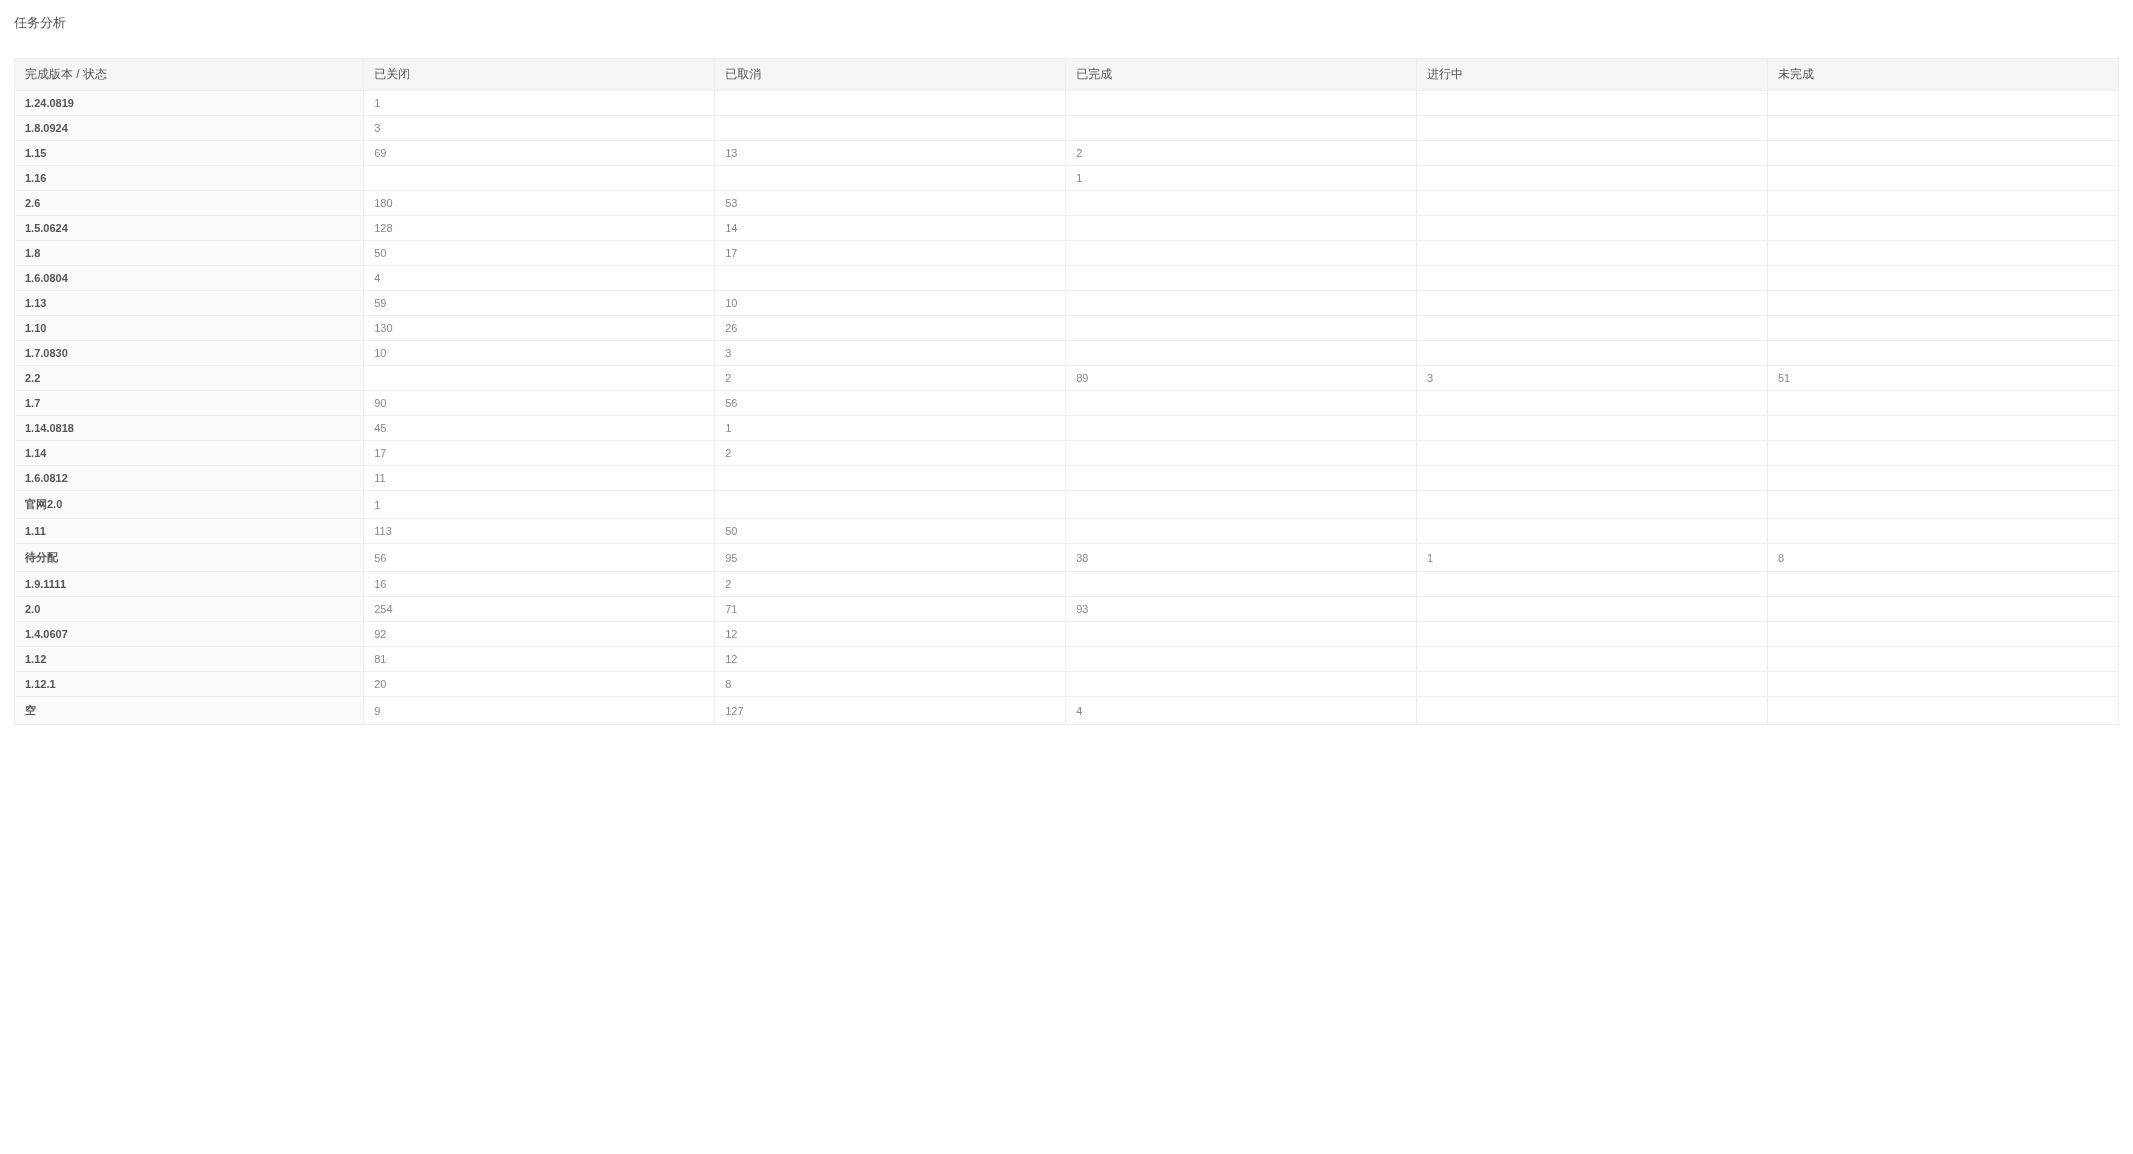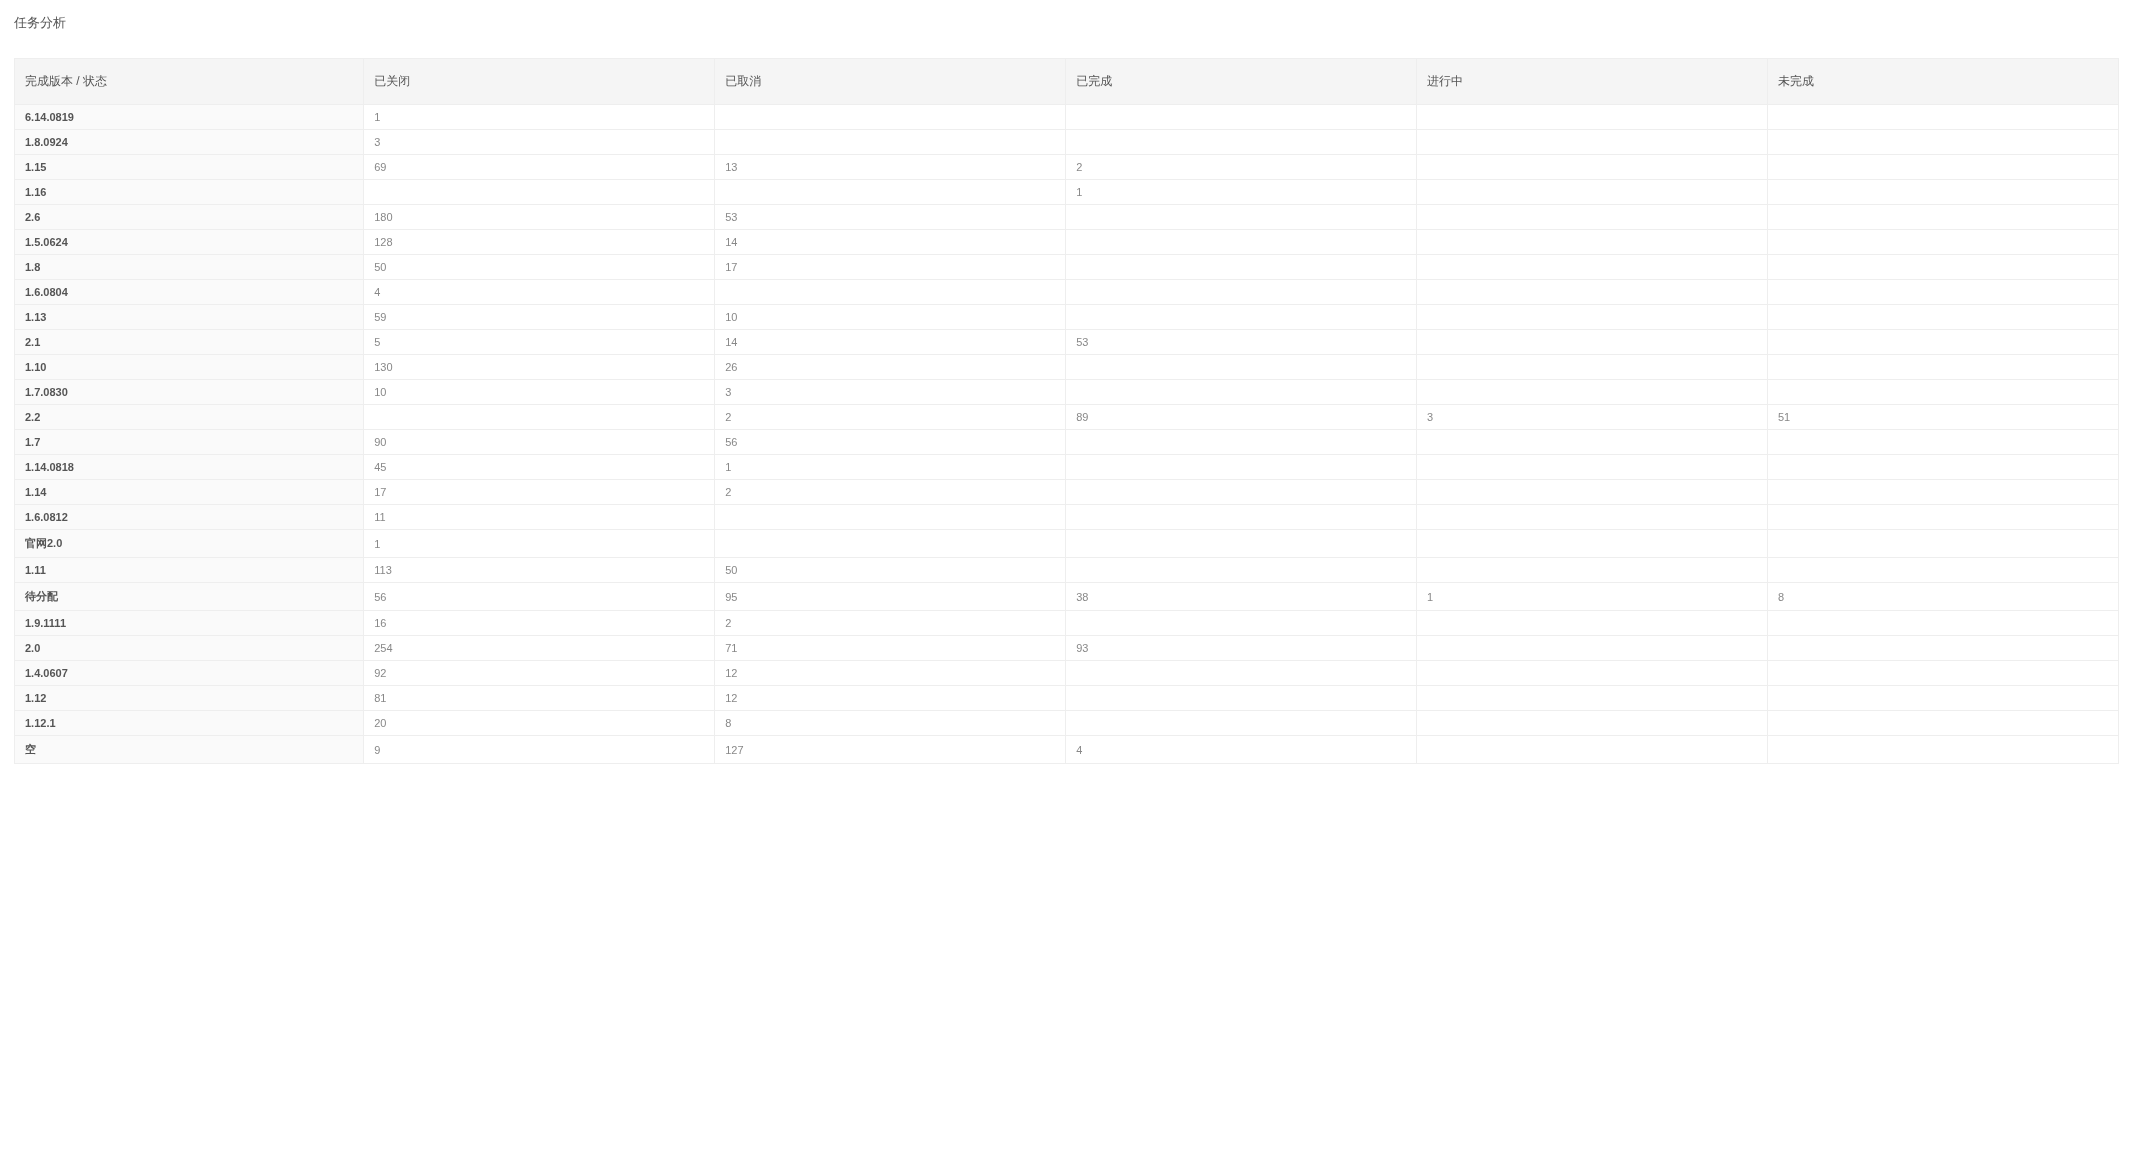--- a/index.html
+++ b/index.html
@@ -21,21 +21,21 @@
       font-weight: normal;
     }
     .data-table {
       width: 100%;
       border-collapse: collapse;
       table-layout: fixed;
     }
     .data-table th {
       background: #f5f5f5;
       border: 1px solid #eeeeee;
-      padding: 14px 10px;
+      padding: 7px 10px;
       text-align: left;
       font-weight: normal;
       color: #555555;
       font-size: 12px;
     }
     .data-table td {
       border: 1px solid #eeeeee;
       padding: 6px 10px;
       color: #888888;
       font-size: 11px;
@@ -61,21 +61,21 @@
       <th class="col-version">完成版本 / 状态</th>
       <th class="col-status">已关闭</th>
       <th class="col-status">已取消</th>
       <th class="col-status">已完成</th>
       <th class="col-status">进行中</th>
       <th class="col-status">未完成</th>
     </tr>
   </thead>
   <tbody id="table-body">
   <tr>
-        <td class="row-label">6.14.0819</td>
+        <td class="row-label">1.24.0819</td>
         <td>1</td>
         <td></td>
         <td></td>
         <td></td>
         <td></td>
       </tr>
       <tr>
         <td class="row-label">1.8.0924</td>
         <td>3</td>
         <td></td>
@@ -129,28 +129,20 @@
         <td></td>
         <td></td>
         <td></td>
         <td></td>
       </tr>
       <tr>
         <td class="row-label">1.13</td>
         <td>59</td>
         <td>10</td>
         <td></td>
-        <td></td>
-        <td></td>
-      </tr>
-      <tr>
-        <td class="row-label">2.1</td>
-        <td>5</td>
-        <td>14</td>
-        <td>53</td>
         <td></td>
         <td></td>
       </tr>
       <tr>
         <td class="row-label">1.10</td>
         <td>130</td>
         <td>26</td>
         <td></td>
         <td></td>
         <td></td>

